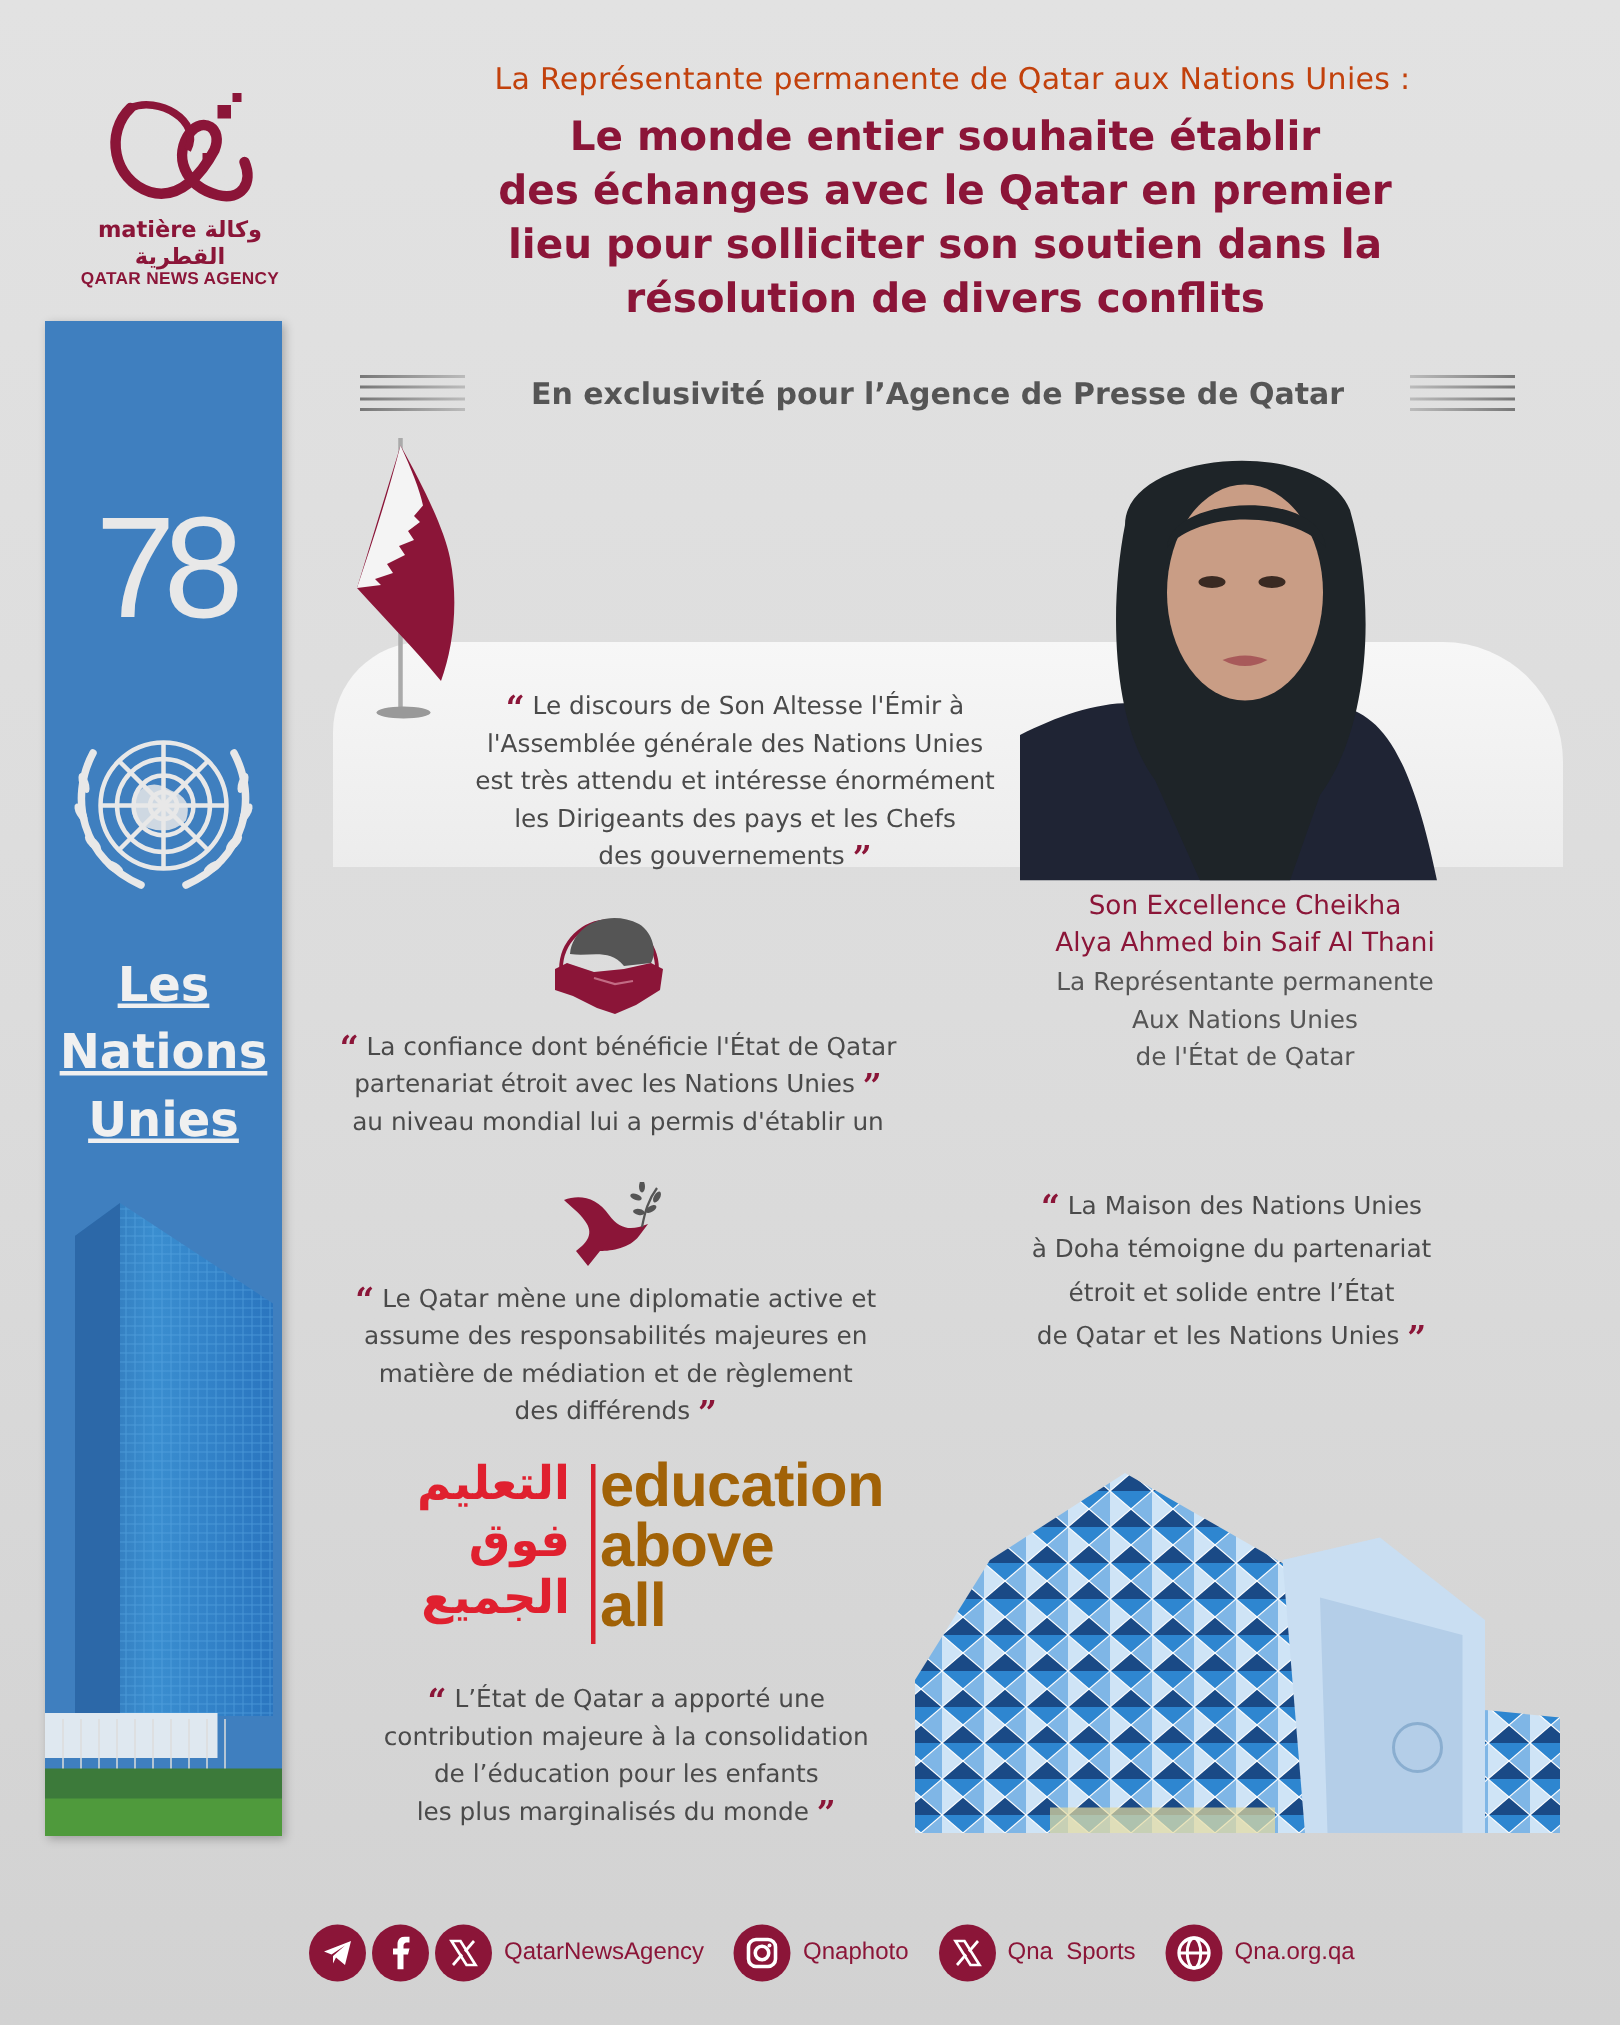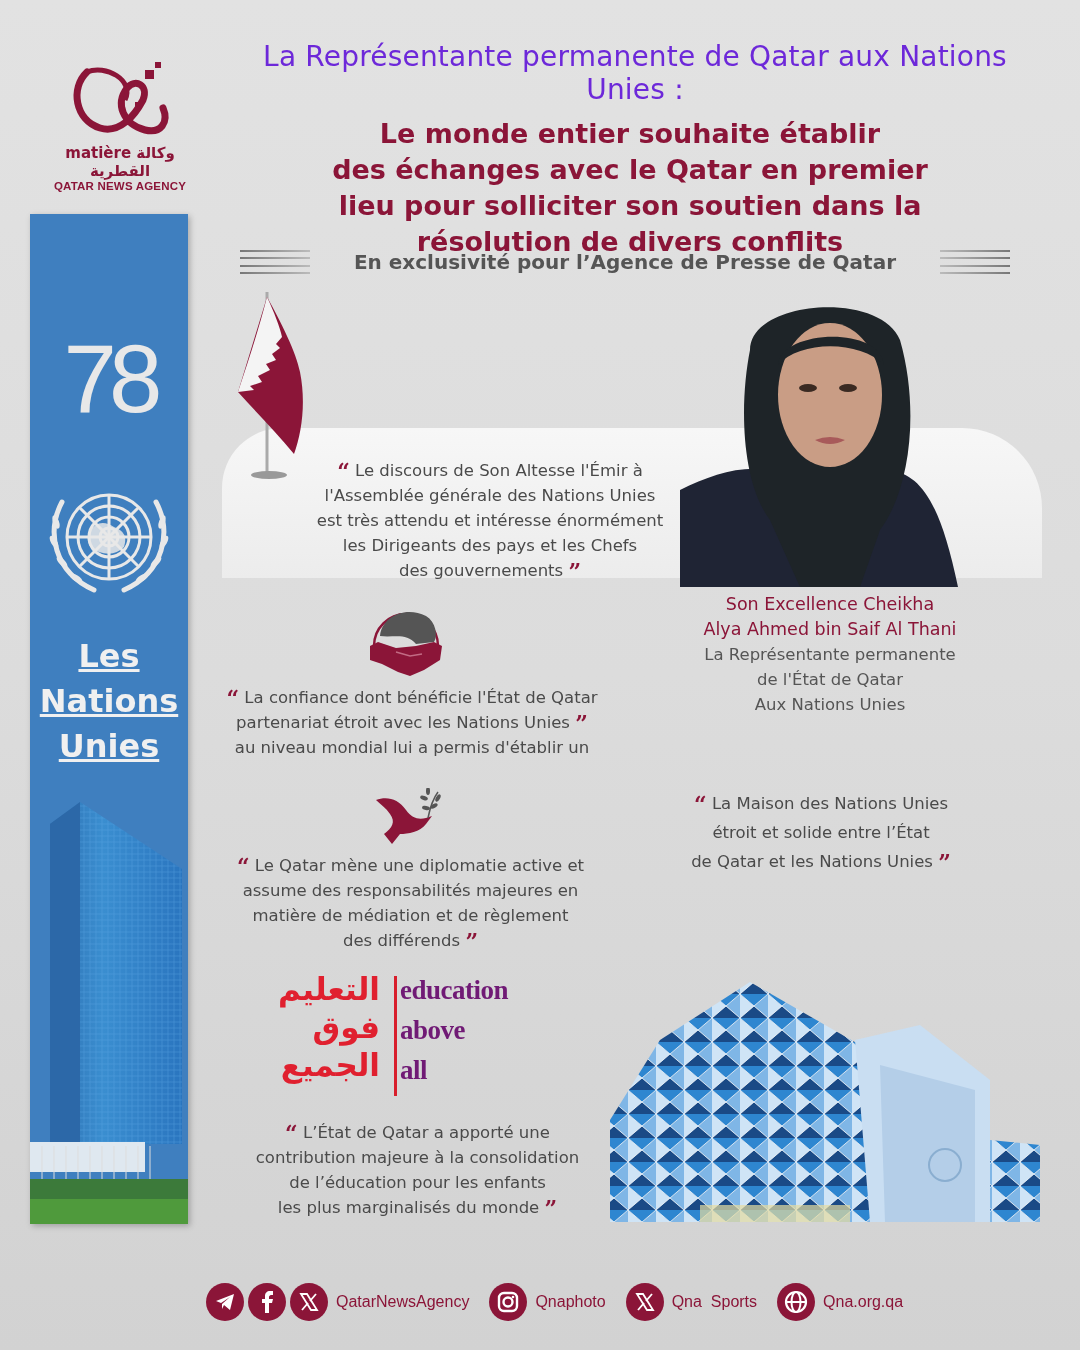--- a/index.html
+++ b/index.html
@@ -35,21 +35,21 @@
     position: absolute; top: 420px; left: 0; width: 100%;
     text-align: center; color: #f0f0f0; font-weight: bold;
     font-family: "DejaVu Sans", sans-serif; font-size: 32px; line-height: 45px; text-decoration: underline;
   }
   #un-panel .building {
     position: absolute; top: 580px; left: 0; width: 158px; height: 430px;
   }
 
   
   #headline { left: 210px; top: 40px; width: 830px; text-align: center; }
-  #headline .lead { font-size: 28px; color: #6d28d9; letter-spacing: 0.2px; margin-left: 20px; }
+  #headline .lead { font-size: 20px; color: #c2410c; letter-spacing: 0.2px; margin-left: 20px; }
   #headline .main {
     font-size: 27px; font-weight: bold; color: #8b1538; line-height: 36px;
     margin-top: 10px; margin-left: 10px;
   }
   #exclusive { left: 240px; top: 246px; width: 770px; height: 32px; display: flex; align-items: center; justify-content: space-between; }
   #exclusive .lines { width: 70px; height: 24px; display: flex; flex-direction: column; justify-content: space-between; }
   #exclusive .lines span { display: block; height: 2px; background: linear-gradient(90deg, #777, #bbb); }
   #exclusive .lines.r span { background: linear-gradient(90deg, #bbb, #777); }
   #exclusive .txt { font-size: 20px; font-weight: bold; color: #555; white-space: nowrap; }
 
@@ -81,21 +81,21 @@
   #person .name { font-size: 17.5px; font-weight: normal; color: #8b1538; line-height: 25px; }
   #person .role { font-size: 16.5px; color: #555; line-height: 25px; }
 
   #handshake-icon { left: 366px; top: 602px; }
   #dove-icon { left: 372px; top: 788px; }
 
   
   #eaa { left: 250px; top: 970px; width: 330px; height: 115px; }
   #eaa .ar { position: absolute; right: 200px; top: 0; text-align: right; color: #e0202f; font-size: 31px; font-weight: bold; line-height: 38px; direction: rtl; }
   #eaa .divider { position: absolute; left: 144px; top: 6px; width: 3px; height: 120px; background: #d81e2c; }
-  #eaa .en { position: absolute; left: 150px; top: 0; color: #701a75; font-family: Liberation Serif, serif; font-size: 27px; font-weight: bold; line-height: 40px; letter-spacing: -0.5px; }
+  #eaa .en { position: absolute; left: 150px; top: 0; color: #a16207; font-family: Liberation Sans, sans-serif; font-size: 41px; font-weight: bold; line-height: 40px; letter-spacing: -0.5px; }
 
   
   #doha { left: 600px; top: 970px; width: 440px; height: 252px; }
 
   
   #footer { left: 206px; top: 1282px; height: 40px; display: flex; align-items: center; }
   .social-circle {
     width: 38px; height: 38px; border-radius: 50%; background: #8b1538;
     display: flex; align-items: center; justify-content: center; margin-right: 4px;
   }
@@ -233,22 +233,22 @@
   <div>l'Assemblée générale des Nations Unies</div>
   <div>est très attendu et intéresse énormément</div>
   <div>les Dirigeants des pays et les Chefs</div>
   <div><span>des gouvernements</span> <span class="q-close">”</span></div>
 </div>
 
 <div id="person" class="abs">
   <div class="name">Son Excellence Cheikha</div>
   <div class="name">Alya Ahmed bin Saif Al Thani</div>
   <div class="role">La Représentante permanente</div>
+  <div class="role">Aux Nations Unies</div>
   <div class="role">de l'État de Qatar</div>
-  <div class="role">Aux Nations Unies</div>
 </div>
 
 <svg id="handshake-icon" class="abs" width="80" height="76" viewBox="0 0 80 76">
   <path d="M8 44 A 32 32 0 1 1 72 44" fill="none" stroke="#8b1538" stroke-width="2.5"></path>
   <path d="M14 34 C 16 14, 40 4, 60 14 C 70 20, 72 34, 68 40 L 50 42 C 40 30, 28 36, 14 34Z" fill="#555"></path>
   <path d="M4 44 L 12 40 L 30 46 L 50 44 L 68 40 L 76 44 L 74 58 L 58 68 L 44 74 L 32 70 L 16 62 L 4 58 Z" fill="#8b1538"></path>
   <path d="M30 50 L 44 54 L 56 52" fill="none" stroke="#c26b84" stroke-width="1.5"></path>
 </svg>
 
 <div id="q2" class="abs quote">
@@ -271,20 +271,21 @@
 
 <div id="q3" class="abs quote">
   <div><span class="q-open">“</span> <span>Le Qatar mène une diplomatie active et</span></div>
   <div>assume des responsabilités majeures en</div>
   <div>matière de médiation et de règlement</div>
   <div><span>des différends</span> <span class="q-close">”</span></div>
 </div>
 
 <div id="q4" class="abs quote">
   <div><span class="q-open">“</span> <span>La Maison des Nations Unies</span></div>
+  <div style="margin-top:4px">à Doha témoigne du partenariat</div>
   <div style="margin-top:4px">étroit et solide entre l’État</div>
   <div style="margin-top:4px"><span>de Qatar et les Nations Unies</span> <span class="q-close">”</span></div>
 </div>
 
 <div id="eaa" class="abs">
   <div class="ar">
     <div>التعليم</div>
     <div>فوق</div>
     <div>الجميع</div>
   </div>

